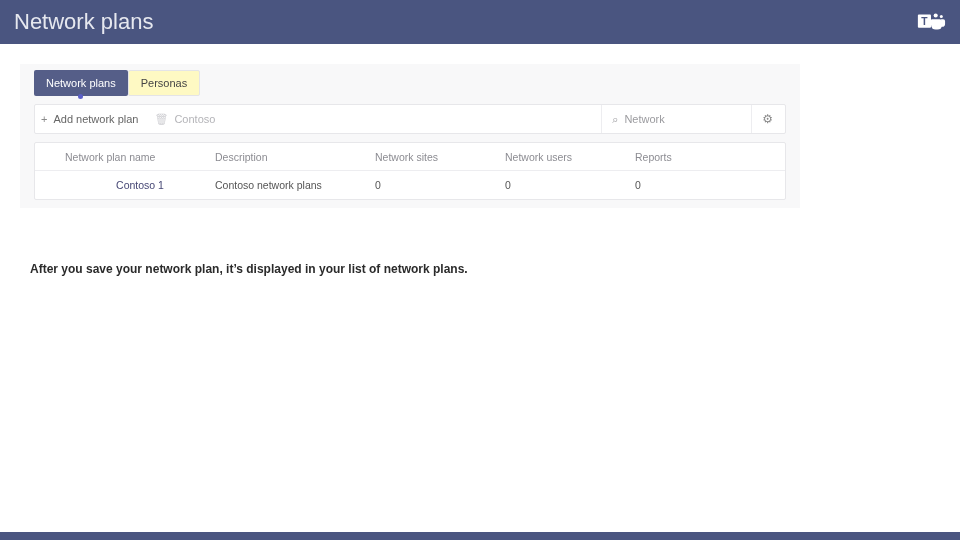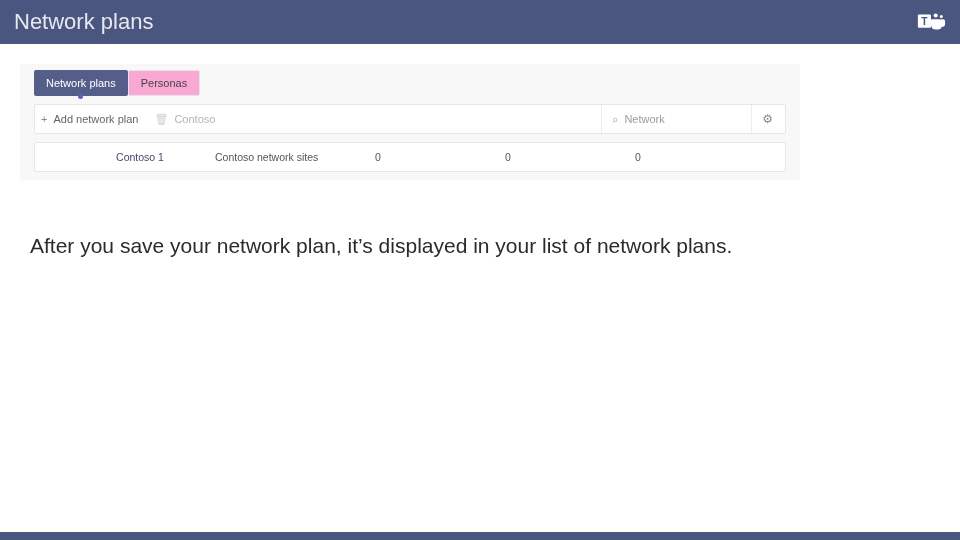--- a/index.html
+++ b/index.html
@@ -52,21 +52,21 @@
     }
     .tab {
       font-size: 11px;
       padding: 6px 12px 6px 12px;
       border-radius: 2px;
       display: flex;
       align-items: center;
       justify-content: center;
     }
     .tab.active { background: #555e88; color: #ffffff; font-weight: 400; }
-    .tab.inactive { background: #f9a8d4; color: #444; border: 1px solid #e4e4e7; }
+    .tab.inactive { background: #fef9c3; color: #444; border: 1px solid #e4e4e7; }
     .tabs-dot {
       position: absolute;
       left: 50px;
       bottom: -3px;
       width: 5px;
       height: 5px;
       border-radius: 50%;
       background: #5b5fc7;
     }
 
@@ -132,23 +132,23 @@
       color: #8c8c92;
       border-bottom: 1px solid #ededf0;
     }
     .plan-row.data { color: #555; }
     .plan-row.data .name-cell { color: #464775; text-align: center; }
     .plan-row .cell { white-space: nowrap; overflow: hidden; text-overflow: ellipsis; }
 
     
     .caption {
       margin: 54px 0 0 30px;
-      font-size: 21px;
+      font-size: 12px;
       color: #2b2b2b;
-      font-weight: 400;
+      font-weight: 700;
     }
 
     
     .footer-stripe {
       position: absolute;
       left: 0;
       bottom: 0;
       width: 100%;
       height: 8px;
       background: #4a5580;
@@ -197,24 +197,32 @@
     <div class="search-wrap">
       <span class="ic">⌕</span>
       <span>Network</span>
     </div>
     <div class="gear-wrap">
       <span class="ic">⚙</span>
     </div>
   </div>
 
   <div class="plan-table">
+    <div class="plan-row header">
+      <div class="cell"></div>
+      <div class="cell">Network plan name</div>
+      <div class="cell">Description</div>
+      <div class="cell">Network sites</div>
+      <div class="cell">Network users</div>
+      <div class="cell">Reports</div>
+    </div>
     <div class="plan-row data">
       <div class="cell"></div>
       <div class="cell name-cell">Contoso 1</div>
-      <div class="cell">Contoso network sites</div>
+      <div class="cell">Contoso network plans</div>
       <div class="cell">0</div>
       <div class="cell">0</div>
       <div class="cell">0</div>
     </div>
   </div>
 
 </div>
 
 <div class="caption">After you save your network plan, it’s displayed in your list of network plans.</div>
 

